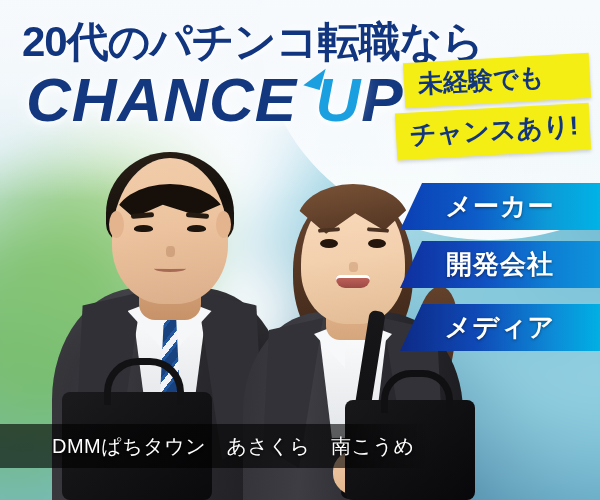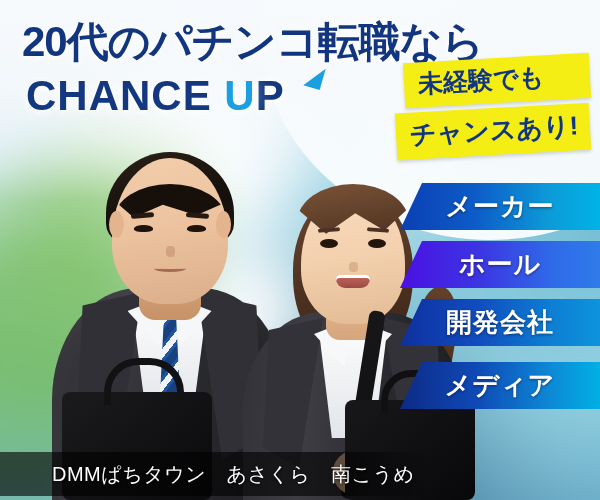--- a/index.html
+++ b/index.html
@@ -198,22 +198,22 @@
 
   
   .headline{position:absolute;left:0;top:0;width:600px;z-index:6;}
   .h-line1{
     position:absolute;left:22px;top:14px;
     font-size:42px;font-weight:bold;color:#12357f;letter-spacing:-1px;
     white-space:nowrap;
     text-shadow:0 2px 5px rgba(255,255,255,.95),0 0 14px rgba(255,255,255,.9);
   }
   .h-line2{
-    position:absolute;left:26px;top:72px;
-    font-size:42px;font-weight:bold;color:#13387f;
+    position:absolute;left:26px;top:64px;
+    font-size:62px;font-weight:bold;font-style:italic;color:#13387f;
     letter-spacing:1px;white-space:nowrap;
     text-shadow:0 2px 7px rgba(255,255,255,.95),0 0 18px rgba(255,255,255,.9);
   }
   .h-line2 .u{color:#1a9fe0;position:relative;}
   .arrow{
     position:absolute;left:306px;top:66px;width:0;height:0;
     border-left:17px solid transparent;border-bottom:22px solid #1a9fe0;
     transform:rotate(16deg);z-index:7;
   }
 
@@ -236,21 +236,21 @@
     text-shadow:0 1px 3px rgba(0,0,0,.45);
   }
   .btn.b1{background:linear-gradient(90deg,#0b3fb4 0%,#0d5cc8 38%,#0c9ad8 74%,#00b3e6 100%);text-align:center;}
   .btn.b2{background:linear-gradient(90deg,#4a10e3 0%,#3c36e2 40%,#2f6ae8 76%,#2f7bea 100%);}
   .btn.b3{background:linear-gradient(90deg,#0f2f9e 0%,#104ec0 40%,#0d7fd4 76%,#0d93dc 100%);}
   .btn.b4{background:linear-gradient(90deg,#7b1fe8 0%,#5a3ae8 40%,#2f6ae8 78%,#2a73ea 100%);}
   .btn.b5{background:linear-gradient(90deg,#0d2a86 0%,#0f49b6 38%,#0d8ad6 76%,#00b0e4 100%);margin-top:16px;}
 
   
   .caption{
-    position:absolute;left:0;bottom:4px;width:430px;height:44px;z-index:9;
+    position:absolute;left:0;bottom:32px;width:430px;height:44px;z-index:9;
     background:linear-gradient(90deg,rgba(0,0,0,.62) 0%,rgba(0,0,0,.6) 80%,rgba(0,0,0,0) 100%);
     display:flex;align-items:center;
   }
   .caption span{
     color:#fff;font-size:20px;margin-left:52px;white-space:pre;letter-spacing:.5px;
     text-shadow:0 1px 3px rgba(0,0,0,.8);
   }
 </style>
 </head>
 <body>
@@ -320,21 +320,20 @@
     <div class="arrow"></div>
   </div>
 
   <div class="badge">
     <div class="badge-row">未経験でも</div>
     <div class="badge-row">チャンスあり!</div>
   </div>
 
   <div class="btns">
     <div class="btn b1">メーカー</div>
-    <div class="btn b2">ホール</div>
     <div class="btn b3">開発会社</div>
     <div class="btn b5">メディア</div>
   </div>
 
   <div class="caption">
     <span>DMMぱちタウン　あさくら　南こうめ</span>
   </div>
 
 </div>
 

